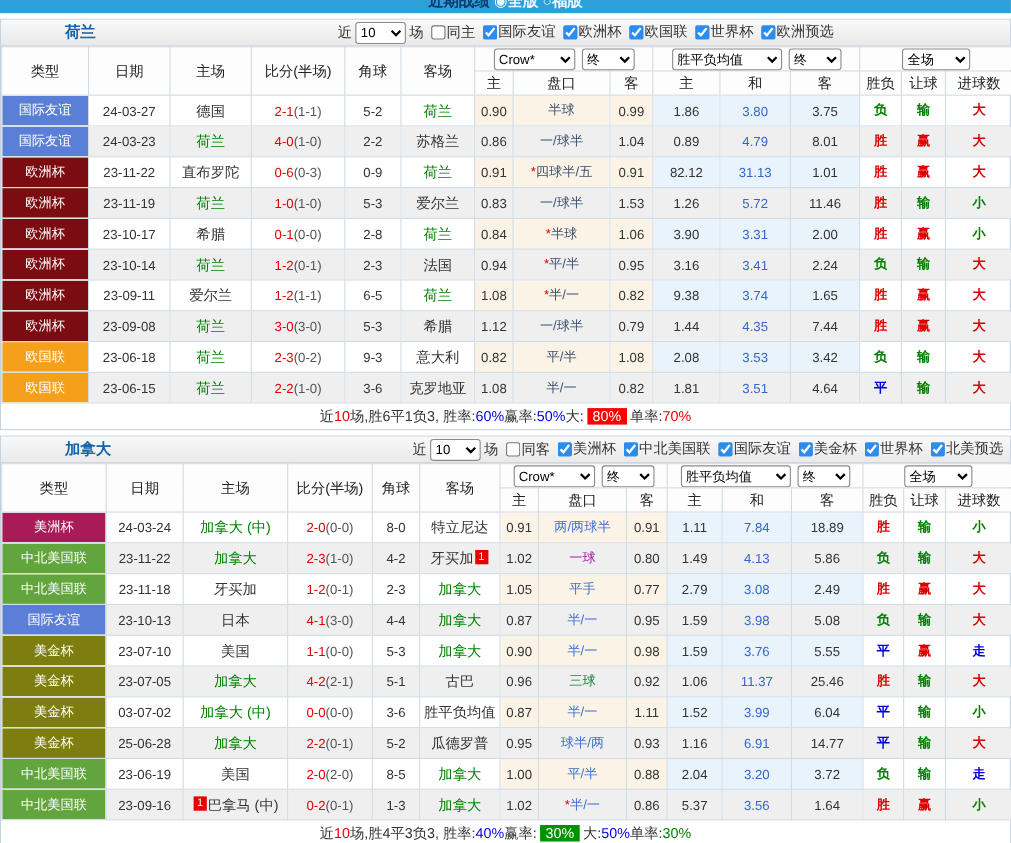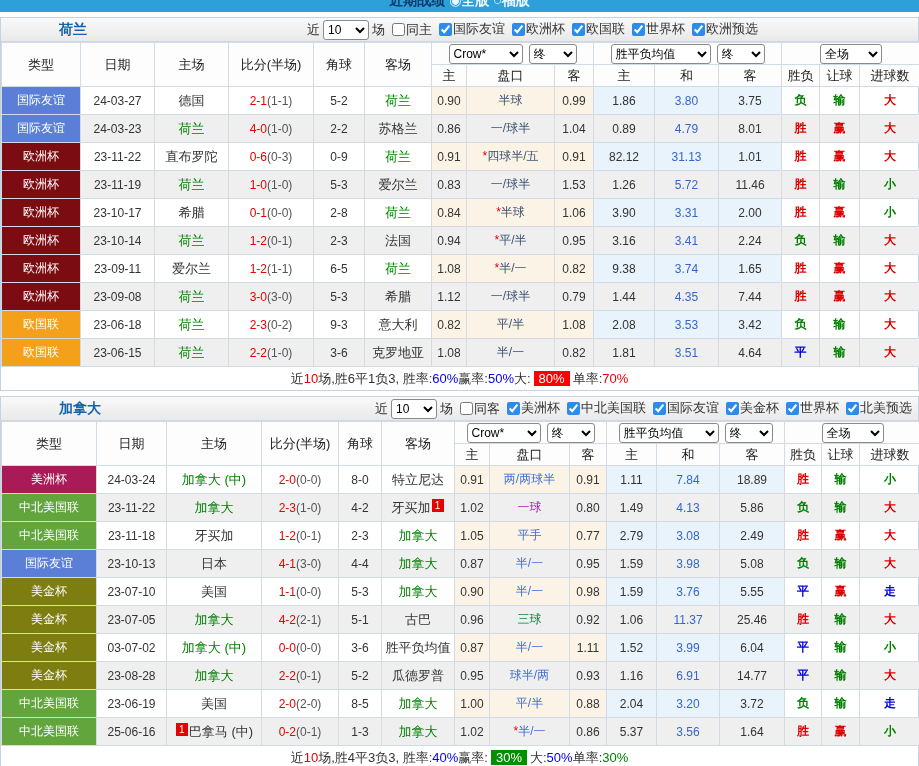--- a/index.html
+++ b/index.html
@@ -573,21 +573,21 @@
     <td class="c-ad sec-avg">3.99</td>
     <td class="c-aa sec-avg">6.04</td>
     <td class="c-res cb">平</td>
     <td class="c-hcp cg">输</td>
     <td class="c-goal cg">小</td>
   </tr>
         <tr>
     <td class="c-league">
             <span class="badge" style="background: rgb(126, 126, 16);">美金杯</span>
           </td>
-    <td class="c-date">23-08-28</td>
+    <td class="c-date">25-06-28</td>
     <td class="c-home"><span class="home-name team-green">加拿大</span></td>
     <td class="c-score"><span class="score">2-2</span><span class="half">(0-1)</span></td>
     <td class="c-corner">5-2</td>
     <td class="c-away"><span class="away-name">瓜德罗普</span></td>
     <td class="c-oh sec-crow">0.95</td>
     <td class="c-pan sec-crow"><span class="star"></span><span class="pan" style="color: rgb(63, 110, 208);">球半/两</span></td>
     <td class="c-oa sec-crow">0.93</td>
     <td class="c-ah sec-avg">1.16</td>
     <td class="c-ad sec-avg">6.91</td>
     <td class="c-aa sec-avg">14.77</td>
@@ -611,21 +611,21 @@
     <td class="c-ad sec-avg">3.20</td>
     <td class="c-aa sec-avg">3.72</td>
     <td class="c-res cg">负</td>
     <td class="c-hcp cg">输</td>
     <td class="c-goal cb">走</td>
   </tr>
         <tr>
     <td class="c-league">
             <span class="badge" style="background: rgb(98, 165, 60);">中北美国联</span>
           </td>
-    <td class="c-date">25-06-16</td>
+    <td class="c-date">23-09-16</td>
     <td class="c-home"><span class="rank home-rank on">1</span><span class="home-name">巴拿马 (中)</span></td>
     <td class="c-score"><span class="score">0-2</span><span class="half">(0-1)</span></td>
     <td class="c-corner">1-3</td>
     <td class="c-away"><span class="away-name team-green">加拿大</span></td>
     <td class="c-oh sec-crow">1.02</td>
     <td class="c-pan sec-crow"><span class="star">*</span><span class="pan" style="color: rgb(63, 110, 208);">半/一</span></td>
     <td class="c-oa sec-crow">0.86</td>
     <td class="c-ah sec-avg">5.37</td>
     <td class="c-ad sec-avg">3.56</td>
     <td class="c-aa sec-avg">1.64</td>

